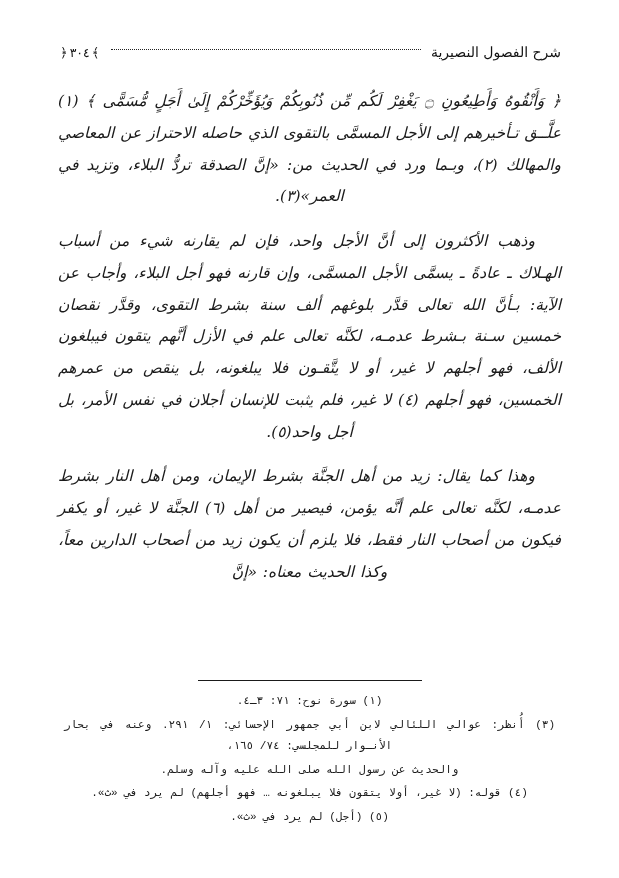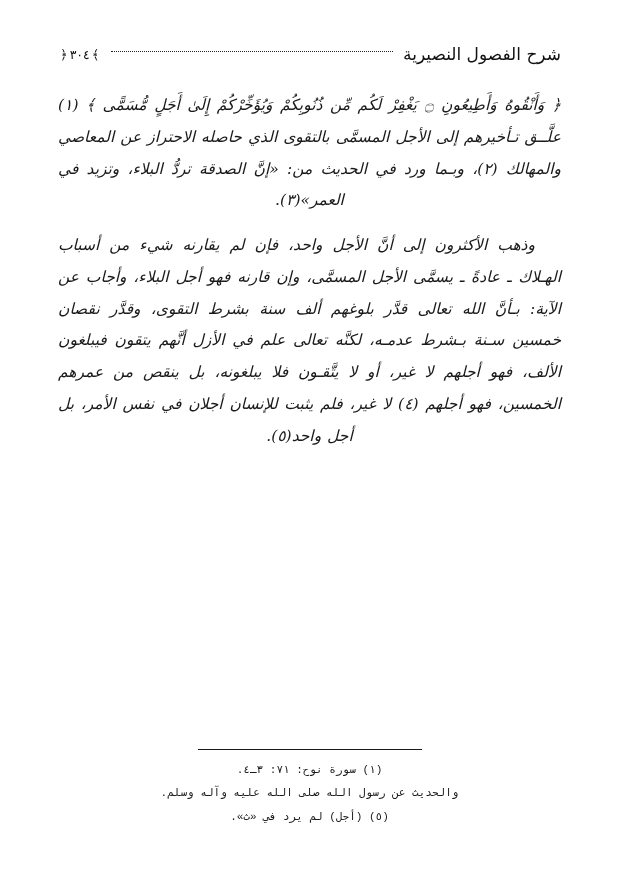--- a/index.html
+++ b/index.html
@@ -29,21 +29,21 @@
     display: flex;
     align-items: center;
     direction: rtl;
     font-size: 11.5px;
     color: #111;
     gap: 6px;
     margin-bottom: 26px;
   }
   .header-title {
     white-space: nowrap;
-    font-size: 17px;
+    font-size: 14px;
   }
   .header-dots {
     flex: 1;
     border-bottom: 1.4px dotted #222;
     transform: translateY(-3px);
     margin: 0 4px;
   }
   .page-number-box {
     display: inline-flex;
     align-items: center;
@@ -113,22 +113,25 @@
     <span class="page-number-box">
       <span class="orn">﴾</span>
       <span>٣٠٤</span>
       <span class="orn">﴿</span>
     </span>
   </div>
 
   <div class="body">
     <p class="para first">﴿ وَأَنْقُوهُ وَأَطِيعُونِ ۝ يَغْفِرْ لَكُم مِّن ذُنُوبِكُمْ وَيُؤَخِّرْكُمْ إِلَىٰ أَجَلٍ مُّسَمًّى ﴾ (١) علَّــق تـأخيرهم إلى الأجل المسمَّى بالتقوى الذي حاصله الاحتراز عن المعاصي والمهالك (٢)، وبـما ورد في الحديث من: «إنَّ الصدقة تردُّ البلاء، وتزيد في العمر»(٣).</p>
     <p class="para indent">وذهب الأكثرون إلى أنَّ الأجل واحد، فإن لم يقارنه شيء من أسباب الهـلاك ـ عادةً ـ يسمَّى الأجل المسمَّى، وإن قارنه فهو أجل البلاء، وأجاب عن الآية: بـأنَّ الله تعالى قدَّر بلوغهم ألف سنة بشرط التقوى، وقدَّر نقصان خمسين سـنة بـشرط عدمـه، لكنَّه تعالى علم في الأزل أنَّهم يتقون فيبلغون الألف، فهو أجلهم لا غير، أو لا يتَّقـون فلا يبلغونه، بل ينقص من عمرهم الخمسين، فهو أجلهم (٤) لا غير، فلم يثبت للإنسان أجلان في نفس الأمر، بل أجل واحد(٥).</p>
+    <p class="para indent">وهذا كما يقال: زيد من أهل الجنَّة بشرط الإيمان، ومن أهل النار بشرط عدمـه، لكنَّه تعالى علم أنَّه يؤمن، فيصير من أهل (٦) الجنَّة لا غير، أو يكفر فيكون من أصحاب النار فقط، فلا يلزم أن يكون زيد من أصحاب الدارين معاً، وكذا الحديث معناه: «إنَّ</p>
   </div>
 
   <div class="foot-wrap">
     <div class="foot-rule"></div>
     <p class="foot">(١) سورة نوح: ٧١: ٣ـ٤.</p>
+    <p class="foot">(٣) أُنظر: عوالي اللئالي لابن أبي جمهور الإحسائي: ١/ ٢٩١. وعنه في بحار الأنـوار للمجلسي: ٧٤/ ١٦٥،</p>
     <p class="foot cont">والحديث عن رسول الله صلى الله عليه وآله وسلم.</p>
+    <p class="foot">(٤) قوله: (لا غير، أولا يتقون فلا يبلغونه … فهو أجلهم) لم يرد في «ث».</p>
     <p class="foot">(٥) (أجل) لم يرد في «ث».</p>
   </div>
 
 </div>
 
 </body></html>

